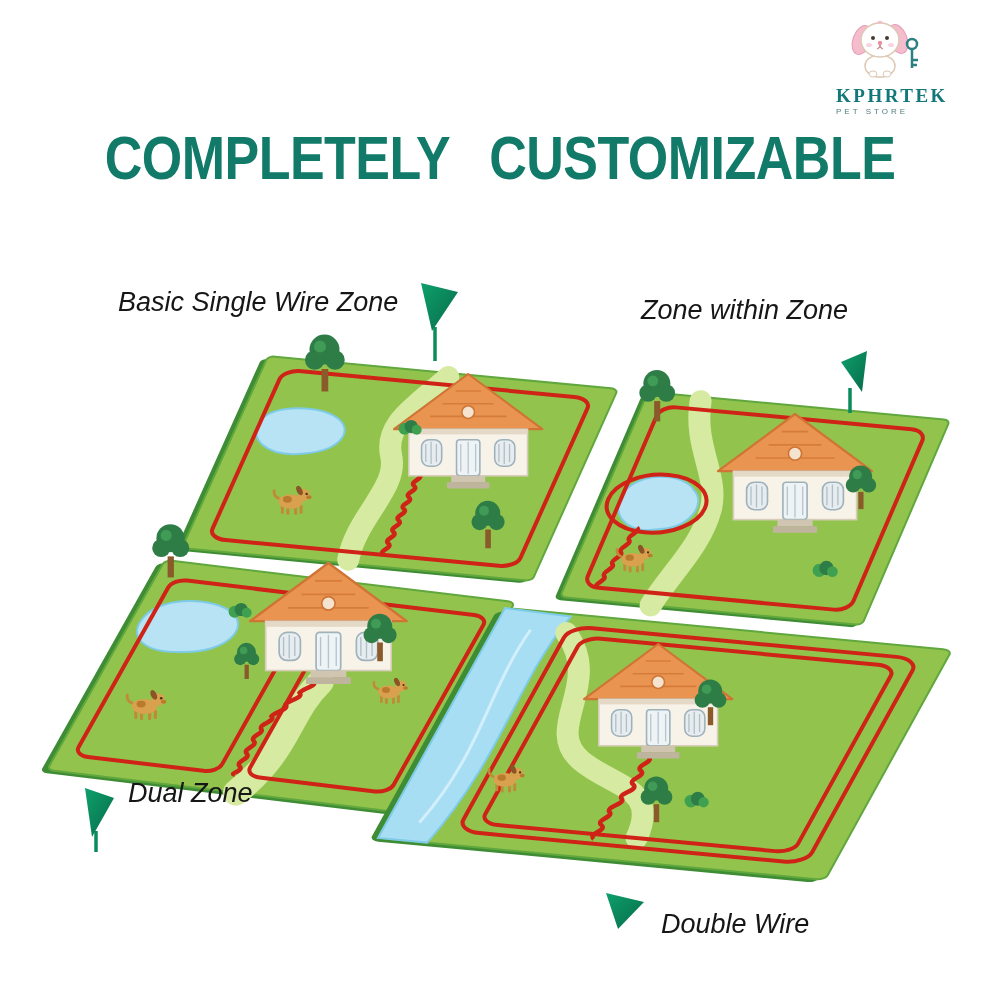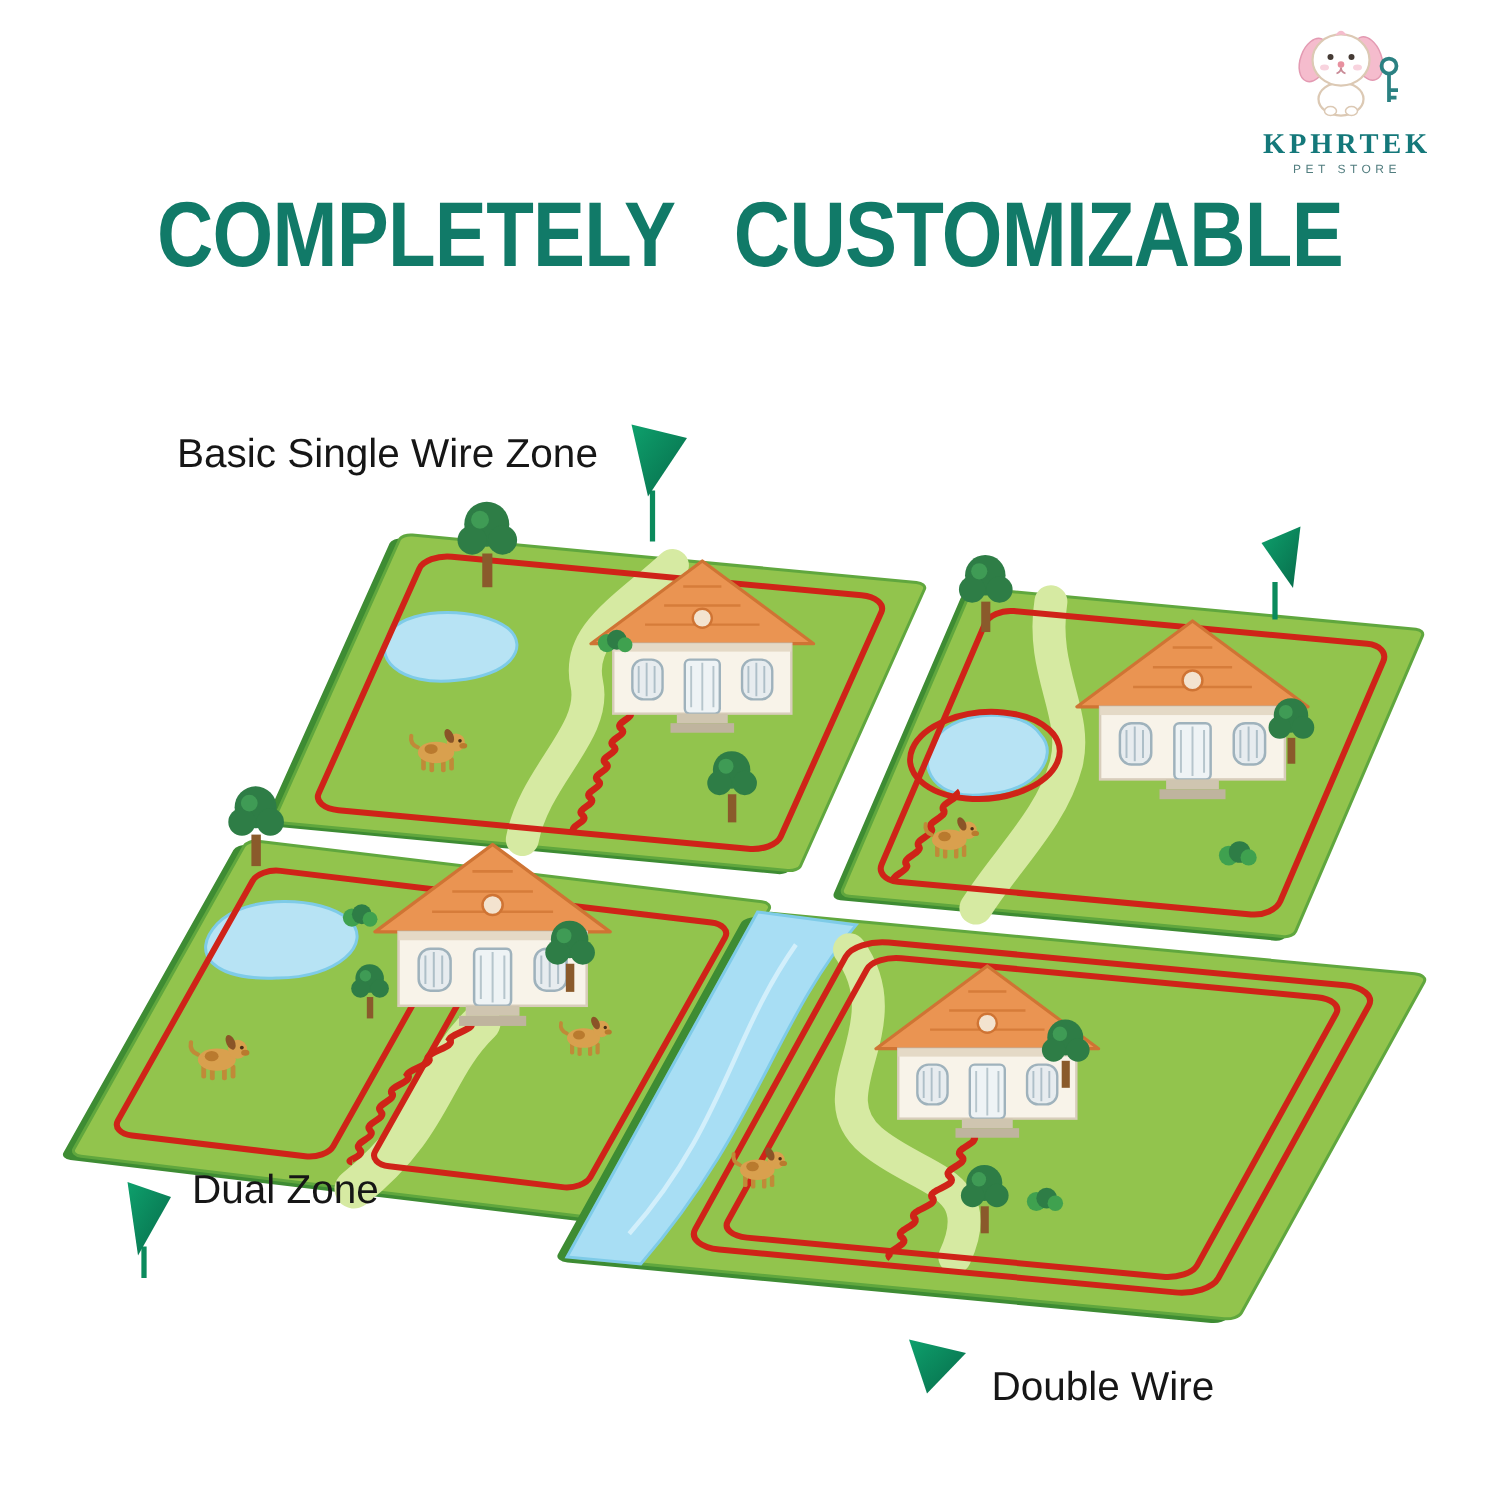--- a/index.html
+++ b/index.html
@@ -1,22 +1,22 @@
 <!DOCTYPE html>
 <html><head>
 <meta charset="utf-8">
 <style>
   html,body{margin:0;padding:0;background:#fff;}
   .stage{position:relative;width:1000px;height:1000px;background:#ffffff;overflow:hidden;font-family:"Liberation Sans",sans-serif;}
   .scene{position:absolute;left:0;top:0;}
   .title{position:absolute;left:0;top:122px;width:1000px;text-align:center;font-family:"Liberation Sans",sans-serif;
          font-weight:800;font-size:52px;color:#117a68;letter-spacing:-0.5px;word-spacing:26px;
          transform:scaleY(1.18);transform-origin:center top;white-space:nowrap;}
-  .zone-label{position:absolute;font-size:27px;color:#161616;white-space:nowrap;}
-  .logo{position:absolute;top:10px;right:24px;width:156px;text-align:center;}
+  .zone-label{position:absolute;font-size:27px;color:#161616;white-space:nowrap;font-style:italic;}
+  .logo{position:absolute;top:10px;right:8px;width:156px;text-align:left;}
   .logo-brand{font-family:"Liberation Serif",serif;font-size:19px;font-weight:700;letter-spacing:2.5px;color:#14787a;line-height:1;}
   .logo-tagline{font-size:8px;letter-spacing:3px;color:#517d7f;margin-top:3px;line-height:1;}
 </style>
 </head>
 <body>
 
 <div class="stage">
 
   <svg class="scene" width="1000" height="1000" viewBox="0 0 1000 1000">
     <defs>
@@ -157,20 +157,21 @@
       </g>
       <g>
         <polygon points="606,893 644,902 618,929" fill="url(#flagG)"></polygon>
       </g>
     </g>
   </svg>
 
   <div class="title">COMPLETELY CUSTOMIZABLE</div>
 
   <div class="zone-label" style="left:118px;top:287px">Basic Single Wire Zone</div>
+  <div class="zone-label" style="left:641px;top:295px">Zone within Zone</div>
   <div class="zone-label" style="left:128px;top:778px">Dual Zone</div>
   <div class="zone-label" style="left:661px;top:909px">Double Wire</div>
 
   <div class="logo">
     <svg width="96" height="72" viewBox="0 0 96 72">
       <ellipse cx="26" cy="30" rx="9" ry="15" fill="#f5bccd" stroke="#e39ab2" stroke-width="1" transform="rotate(20 26 30)"></ellipse>
       <ellipse cx="62" cy="29" rx="9" ry="15" fill="#f5bccd" stroke="#e39ab2" stroke-width="1" transform="rotate(-20 62 29)"></ellipse>
       <ellipse cx="44" cy="56" rx="15" ry="11" fill="#ffffff" stroke="#dcc9b4" stroke-width="1.5"></ellipse>
       <ellipse cx="37" cy="64" rx="4" ry="3" fill="#ffffff" stroke="#dcc9b4"></ellipse>
       <ellipse cx="51" cy="64" rx="4" ry="3" fill="#ffffff" stroke="#dcc9b4"></ellipse>

